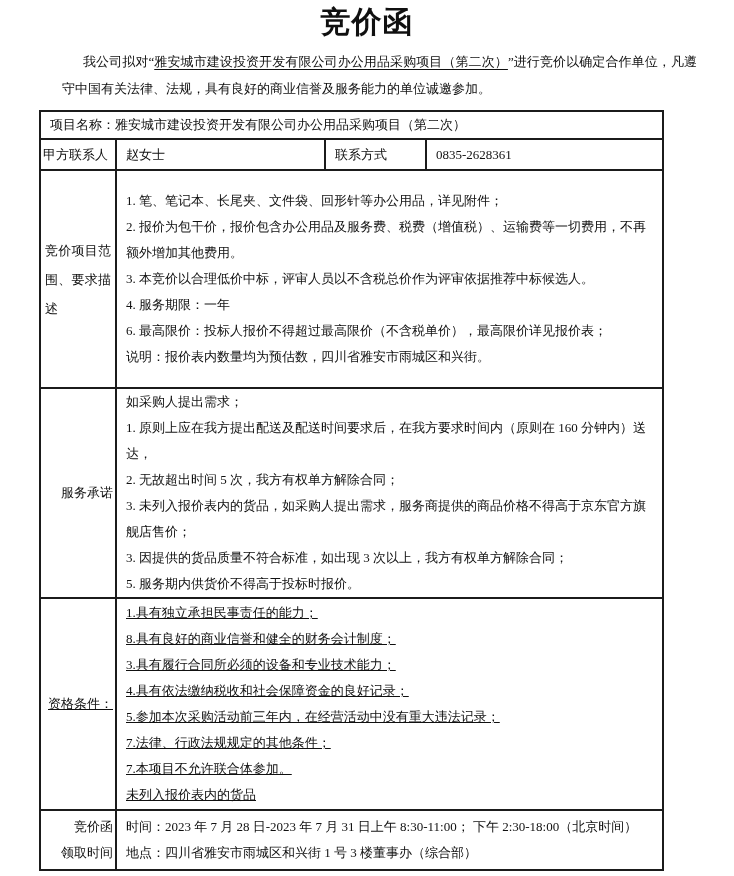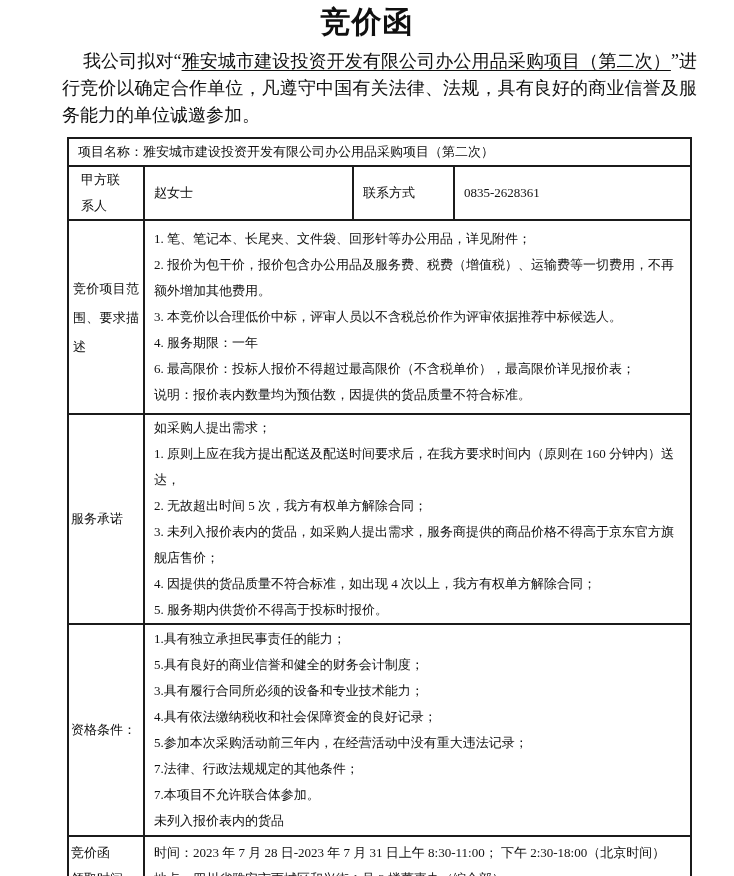--- a/index.html
+++ b/index.html
@@ -14,57 +14,57 @@
   .title {
     margin:4px 0 8px 0;
     font-size:30px;
     line-height:36px;
     font-weight:700;
     text-align:center;
     letter-spacing:1px;
   }
   .intro {
     margin:0 37px 8px 62px;
-    font-size:18px;
+    font-size:13px;
     line-height:27px;
     text-align:justify;
     text-indent:21px;
   }
   .u { text-decoration:underline; text-underline-offset:3px; }
   table.grid {
     border-collapse:collapse;
     table-layout:fixed;
-    margin-left:67px;
+    margin-left:39px;
     width:623px;
   }
   td {
     border:2px solid #1b1b1b;
     font-size:13px;
     line-height:26px;
     padding:0 6px 0 9px;
     vertical-align:middle;
     overflow:hidden;
   }
   tr.r1 td { height:24px; }
   tr.r2 td { height:28px; }
   tr.r3 td { height:29px; }
   tr.r4 td { height:192px; }
   tr.r5 td { height:190px; }
-  tr.r6 td { height:210px; }
+  tr.r6 td { height:210px;text-decoration:underline; }
   tr.r7 td { height:58px; }
-  td.lbl { padding:0 12px; }
+  td.lbl { padding:0 2px; }
   td.just {
     text-align:justify;
     text-justify:inter-character;
     word-break:break-all;
     line-break:anywhere;
     line-height:29px;
-    padding:0 4px;
+    padding:12px 4px;
   }
-  td.ctr { text-align:left; padding:0 2px; }
+  td.ctr { text-align:right; padding:0 2px; }
   .ln { line-height:26px; }
 </style>
 </head>
 <body>
 
 <div class="page">
 
   <h1 class="title">竞价函</h1>
 
   <p class="intro"><span>我公司拟对“</span><span class="u">雅安城市建设投资开发有限公司办公用品采购项目（第二次）</span><span>”进行竞价以确定合作单位，凡遵守中国有关法律、法规，具有良好的商业信誉及服务能力的单位诚邀参加。</span></p>
@@ -90,41 +90,41 @@
       </tr>
 
       <tr class="r4">
         <td class="lbl just">竞价项目范围、要求描述</td>
         <td colspan="3">
           <div class="ln">1. 笔、笔记本、长尾夹、文件袋、回形针等办公用品，详见附件；</div>
           <div class="ln">2. 报价为包干价，报价包含办公用品及服务费、税费（增值税）、运输费等一切费用，不再额外增加其他费用。</div>
           <div class="ln">3. 本竞价以合理低价中标，评审人员以不含税总价作为评审依据推荐中标候选人。</div>
           <div class="ln">4. 服务期限：一年</div>
           <div class="ln">6. 最高限价：投标人报价不得超过最高限价（不含税单价），最高限价详见报价表；</div>
-          <div class="ln">说明：报价表内数量均为预估数，因提供的货品质量不符合标准。</div>
+          <div class="ln">说明：报价表内数量均为预估数，四川省雅安市雨城区和兴街。</div>
         </td>
       </tr>
 
       <tr class="r5">
         <td class="lbl ctr">服务承诺</td>
         <td colspan="3">
           <div class="ln">如采购人提出需求；</div>
           <div class="ln">1. 原则上应在我方提出配送及配送时间要求后，在我方要求时间内（原则在 160 分钟内）送达，</div>
           <div class="ln">2. 无故超出时间 5 次，我方有权单方解除合同；</div>
           <div class="ln">3. 未列入报价表内的货品，如采购人提出需求，服务商提供的商品价格不得高于京东官方旗舰店售价；</div>
-          <div class="ln">4. 因提供的货品质量不符合标准，如出现 4 次以上，我方有权单方解除合同；</div>
+          <div class="ln">3. 因提供的货品质量不符合标准，如出现 3 次以上，我方有权单方解除合同；</div>
           <div class="ln">5. 服务期内供货价不得高于投标时报价。</div>
         </td>
       </tr>
 
       <tr class="r6">
         <td class="lbl ctr">资格条件：</td>
         <td colspan="3">
           <div class="ln">1.具有独立承担民事责任的能力；</div>
-          <div class="ln">5.具有良好的商业信誉和健全的财务会计制度；</div>
+          <div class="ln">8.具有良好的商业信誉和健全的财务会计制度；</div>
           <div class="ln">3.具有履行合同所必须的设备和专业技术能力；</div>
           <div class="ln">4.具有依法缴纳税收和社会保障资金的良好记录；</div>
           <div class="ln">5.参加本次采购活动前三年内，在经营活动中没有重大违法记录；</div>
           <div class="ln">7.法律、行政法规规定的其他条件；</div>
           <div class="ln">7.本项目不允许联合体参加。</div>
           <div class="ln">未列入报价表内的货品</div>
         </td>
       </tr>
 
       <tr class="r7">

